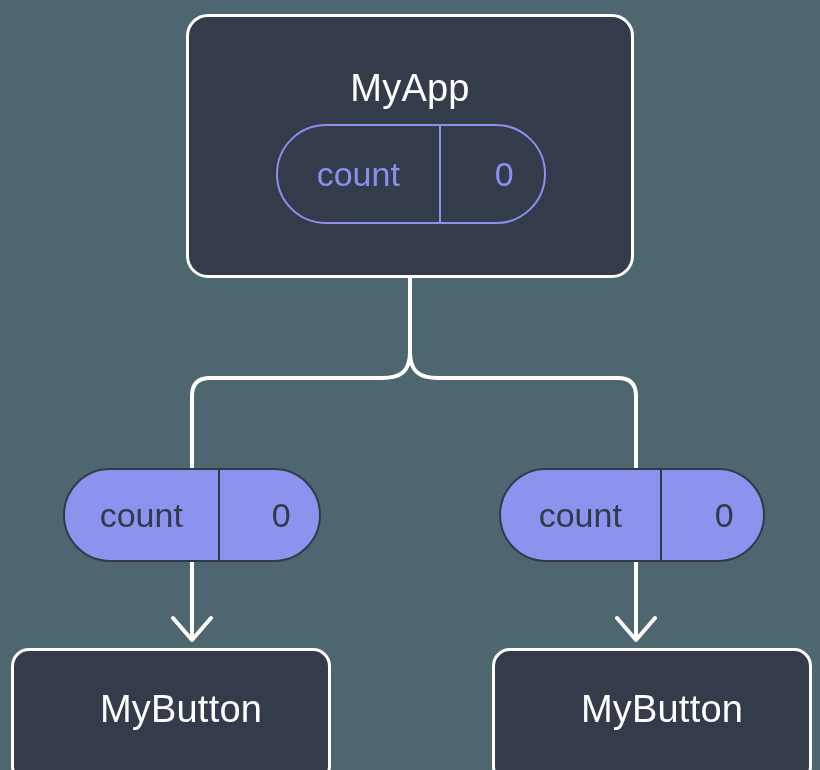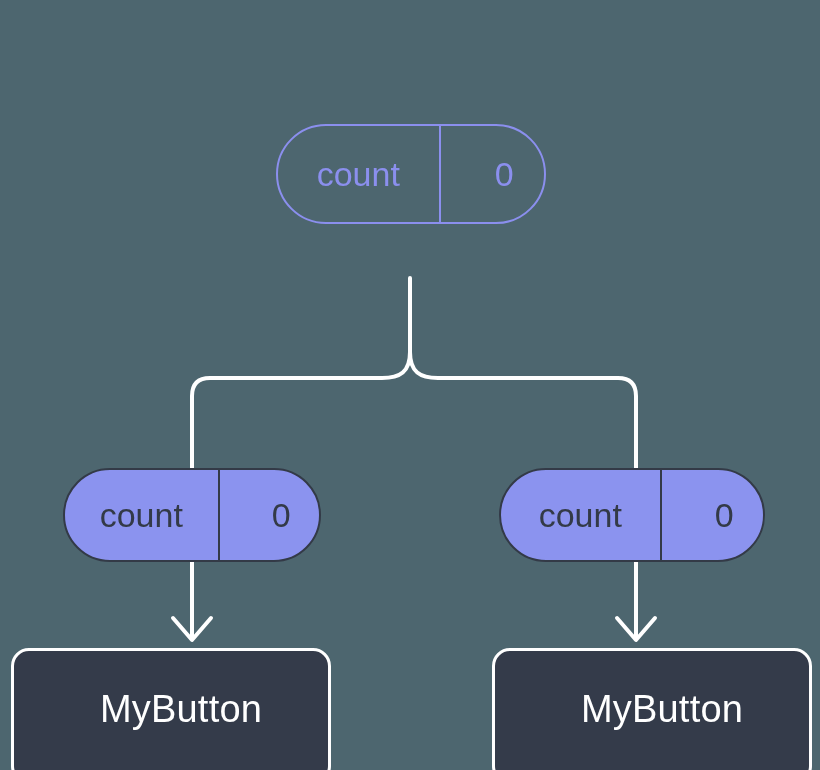--- a/index.html
+++ b/index.html
@@ -159,20 +159,23 @@
       <line x1="192" y1="562" x2="192" y2="638" stroke="#ffffff" stroke-width="4" stroke-linecap="butt"></line>
       <path d="M 173 618 L 192 640 L 211 618" fill="none" stroke="#ffffff" stroke-width="4" stroke-linecap="round" stroke-linejoin="round"></path>
     </g>
 
     <g>
       <line x1="636" y1="562" x2="636" y2="638" stroke="#ffffff" stroke-width="4" stroke-linecap="butt"></line>
       <path d="M 617 618 L 636 640 L 655 618" fill="none" stroke="#ffffff" stroke-width="4" stroke-linecap="round" stroke-linejoin="round"></path>
     </g>
   </svg>
 
+  <div class="node-box" id="node-myapp">
+    <div class="node-title" id="myapp-title">MyApp</div>
+  </div>
 
   <div class="pill outline" id="pill-myapp">
     <div class="pill-key">count</div>
     <div class="pill-val">0</div>
   </div>
 
   <div class="pill filled" id="pill-left">
     <div class="pill-key">count</div>
     <div class="pill-val">0</div>
   </div>

